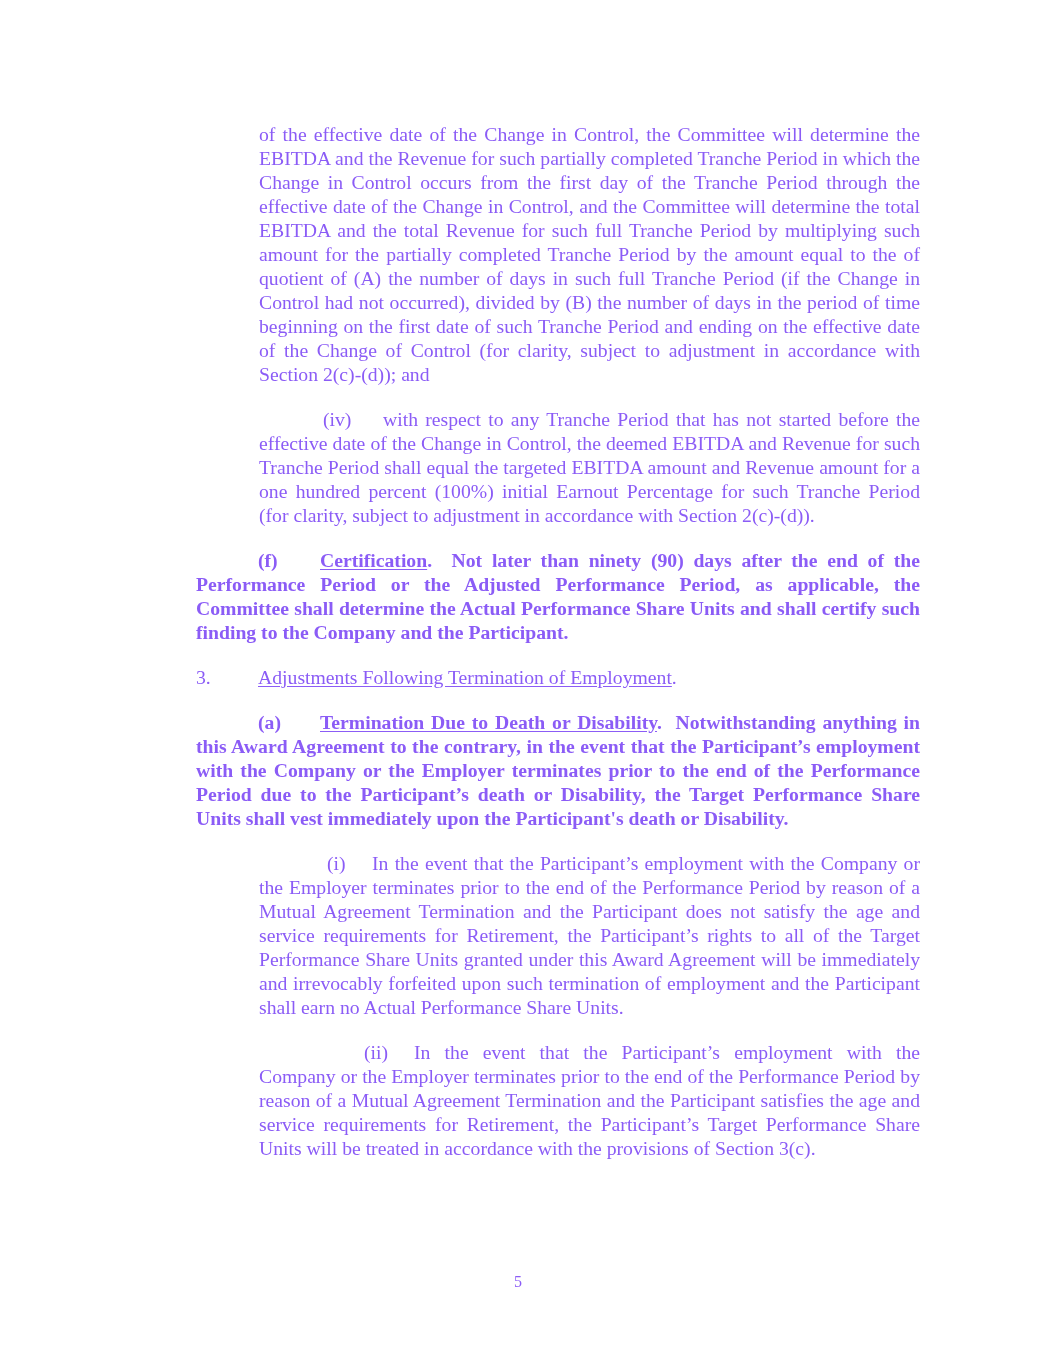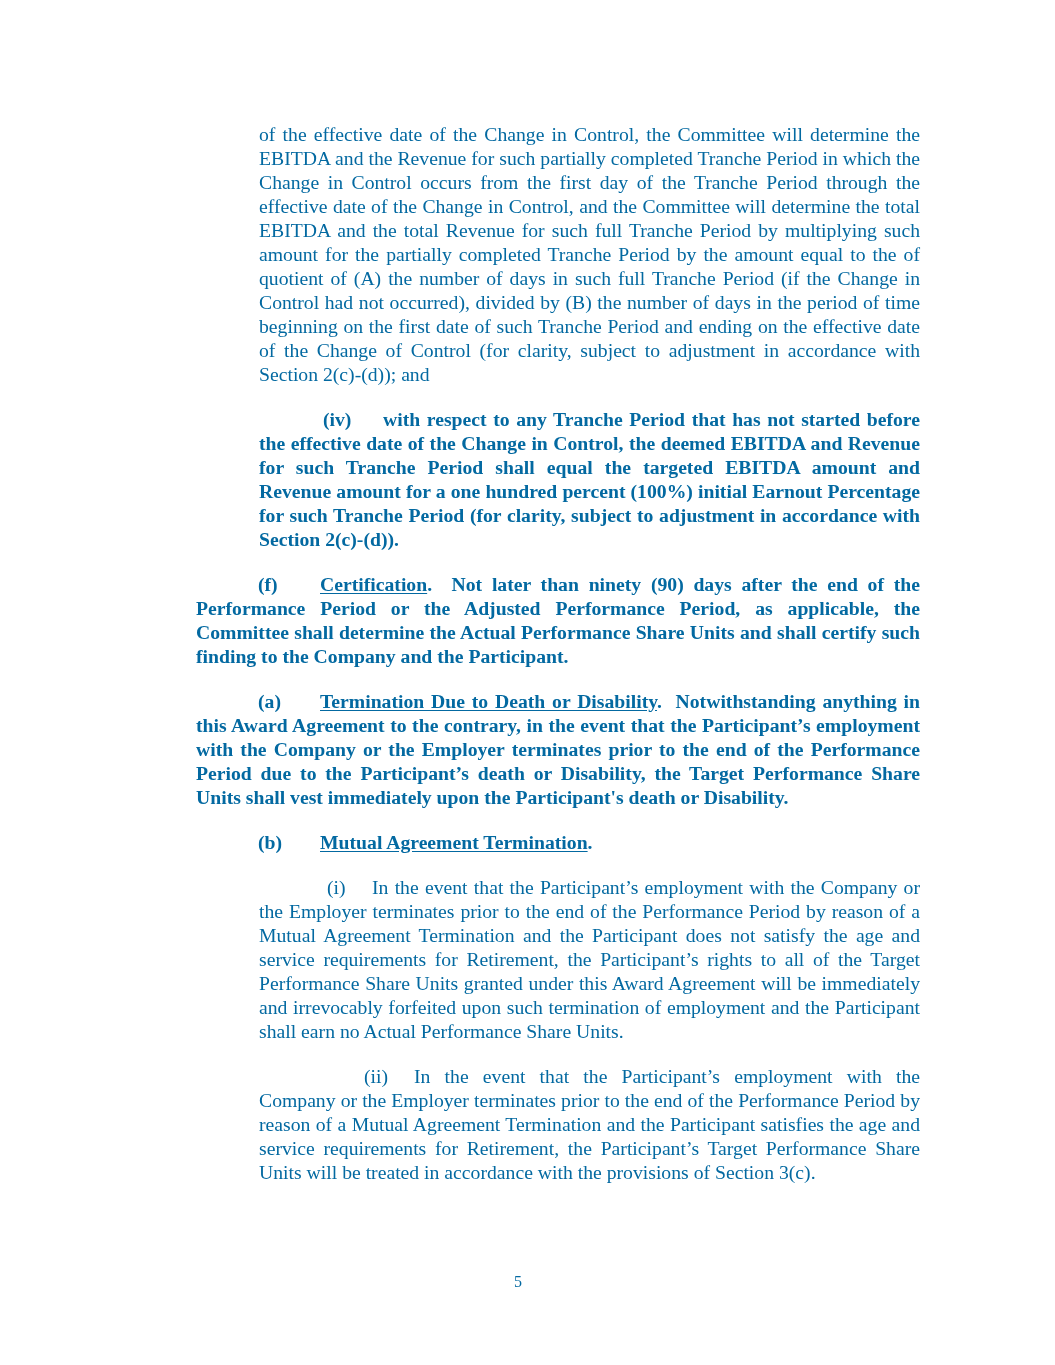--- a/index.html
+++ b/index.html
@@ -6,21 +6,21 @@
   html, body {
     margin: 0;
     padding: 0;
     background: #ffffff;
   }
   .page {
     position: relative;
     width: 1055px;
     height: 1365px;
     background: #ffffff;
-    color: #0369a1;
+    color: #8b5cf6;
     font-family: "Liberation Serif", "DejaVu Serif", serif;
     font-size: 19.7px;
     line-height: 24px;
     overflow: hidden;
   }
   .content {
     position: absolute;
     top: 122px;
     left: 196px;
     width: 724px;
@@ -30,21 +30,21 @@
     text-align: justify;
     text-justify: inter-word;
   }
   
   .block {
     margin-left: 63px !important;
   }
   .block { margin: 0 0 21px 63px; }
   
   .ind-62 { text-indent: 62px; font-weight: bold; }
-  .ind-iv { text-indent: 64px; font-weight: bold; }
+  .ind-iv { text-indent: 64px; }
   .ind-i  { text-indent: 68px; }
   .ind-ii { text-indent: 65px; }
   
   .tab {
     display: inline-block;
     text-indent: 0;
     vertical-align: baseline;
   }
   .tab-62 { width: 62px; }
   .tab-iv { width: 60px; }
@@ -66,24 +66,24 @@
 
 <div class="page">
   <div class="content">
 
     <p class="block">of the effective date of the Change in Control, the Committee will determine the EBITDA and the Revenue for such partially completed Tranche Period in which the Change in Control occurs from the first day of the Tranche Period through the effective date of the Change in Control, and the Committee will determine the total EBITDA and the total Revenue for such full Tranche Period by multiplying such amount for the partially completed Tranche Period by the amount equal to the of quotient of (A) the number of days in such full Tranche Period (if the Change in Control had not occurred), divided by (B) the number of days in the period of time beginning on the first date of such Tranche Period and ending on the effective date of the Change of Control (for clarity, subject to adjustment in accordance with Section 2(c)-(d)); and</p>
 
     <p class="block ind-iv"><span class="tab tab-iv">(iv)</span><span>with respect to any Tranche Period that has not started before the effective date of the Change in Control, the deemed EBITDA and Revenue for such Tranche Period shall equal the targeted EBITDA amount and Revenue amount for a one hundred percent (100%) initial Earnout Percentage for such Tranche Period (for clarity, subject to adjustment in accordance with Section 2(c)-(d)).</span></p>
 
     <p class="ind-62"><span class="tab tab-62">(f)</span><span class="u">Certification</span><span>.&nbsp; Not later than ninety (90) days after the end of the Performance Period or the Adjusted Performance Period, as applicable, the Committee shall determine the Actual Performance Share Units and shall certify such finding to the Company and the Participant.</span></p>
 
+    <p><span class="tab tab-62">3.</span><span class="u">Adjustments Following Termination of Employment</span><span>.</span></p>
 
     <p class="ind-62"><span class="tab tab-62">(a)</span><span class="u">Termination Due to Death or Disability</span><span>.&nbsp; Notwithstanding anything in this Award Agreement to the contrary, in the event that the Participant’s employment with the Company or the Employer terminates prior to the end of the Performance Period due to the Participant’s death or Disability, the Target Performance Share Units shall vest immediately upon the Participant's death or Disability.</span></p>
 
-    <p class="ind-62"><span class="tab tab-62">(b)</span><span class="u">Mutual Agreement Termination</span><span>.</span></p>
 
     <p class="block ind-i"><span class="tab tab-i">(i)</span><span>In the event that the Participant’s employment with the Company or the Employer terminates prior to the end of the Performance Period by reason of a Mutual Agreement Termination and the Participant does not satisfy the age and service requirements for Retirement, the Participant’s rights to all of the Target Performance Share Units granted under this Award Agreement will be immediately and irrevocably forfeited upon such termination of employment and the Participant shall earn no Actual Performance Share Units.</span></p>
 
     <p class="block ind-ii"><span class="tab tab-ii">(ii)</span><span>In the event that the Participant’s employment with the Company or the Employer terminates prior to the end of the Performance Period by reason of a Mutual Agreement Termination and the Participant satisfies the age and service requirements for Retirement, the Participant’s Target Performance Share Units will be treated in accordance with the provisions of Section 3(c).</span></p>
 
   </div>
 
   <div class="pagenum">5</div>
 </div>
 

